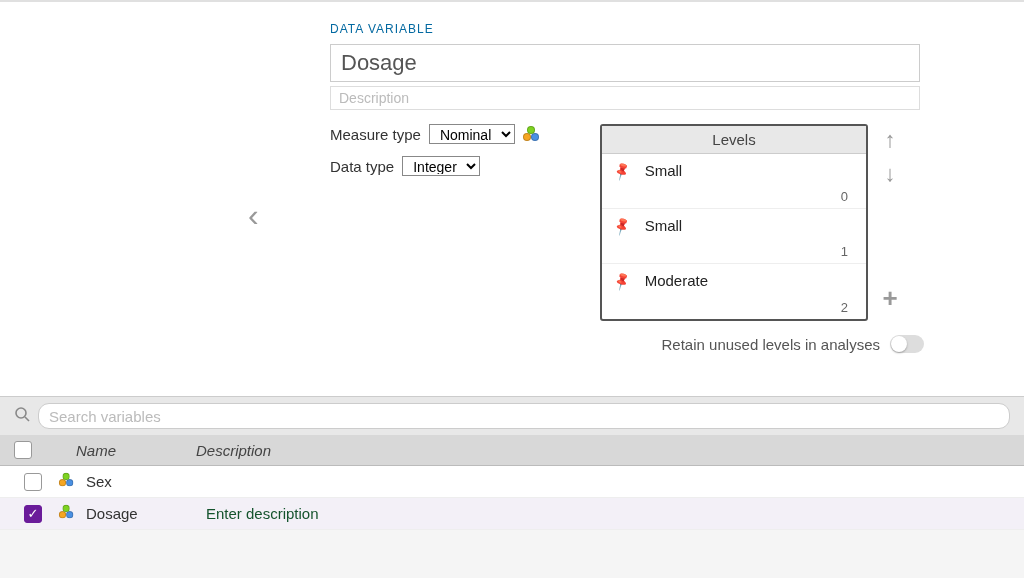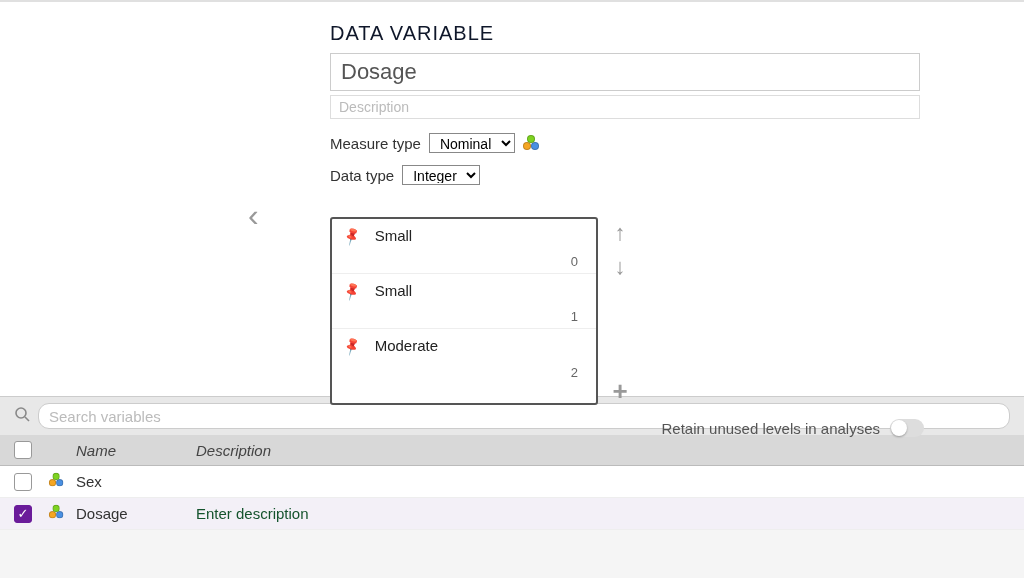--- a/index.html
+++ b/index.html
@@ -25,22 +25,22 @@
       color: #999;
       cursor: pointer;
       user-select: none;
       font-weight: 300;
     }
     .editor-content {
       margin-left: 300px;
       width: 610px;
     }
     .section-title {
-      color: #0f172a;
-      font-size: 20px;
+      color: #0369a1;
+      font-size: 12px;
       letter-spacing: 1px;
       font-weight: 300;
       margin-bottom: 8px;
     }
     .var-name-input {
       width: 590px;
       height: 38px;
       border: 1px solid #ccc;
       padding: 4px 10px;
       font-size: 22px;
@@ -53,21 +53,20 @@
       border: 1px solid #ddd;
       padding: 2px 8px;
       font-size: 14px;
       color: #666;
       margin-bottom: 14px;
     }
     .var-desc-input::placeholder { color: #bbb; }
     .editor-columns {
       display: flex;
       gap: 20px;
-      flex-direction: column;
     }
     .left-controls {
       width: 250px;
     }
     .control-row {
       display: flex;
       align-items: center;
       gap: 8px;
       margin-bottom: 12px;
       font-size: 15px;
@@ -234,21 +233,21 @@
       font-size: 15px;
       border-bottom: 1px solid #bbb;
     }
     .col-check { width: 34px; }
     .col-icon { width: 28px; }
     .col-name { width: 120px; }
     .col-desc { flex: 1; }
     .var-row {
       display: flex;
       align-items: center;
-      padding: 6px 14px;
+      padding: 6px 24px;
       font-size: 15px;
       color: #333;
       border-bottom: 1px solid #eee;
       background: #fff;
     }
     .var-row.selected {
       background: #f3f0f7;
     }
     .var-check {
       width: 18px;
@@ -298,20 +297,21 @@
         <div class="control-row">
           <label>Data type</label>
           <select>
             <option>Integer</option>
           </select>
         </div>
       </div>
 
       <div class="levels-area">
         <div class="levels-box">
+          <div class="levels-header">Levels</div>
           <div class="levels-list">
             <div class="level-item">
               <span class="pin-icon">📌</span>
               <span class="level-label">Small</span>
               <span class="level-value">0</span>
             </div>
             <div class="level-item">
               <span class="pin-icon">📌</span>
               <span class="level-label">Small</span>
               <span class="level-value">1</span>

